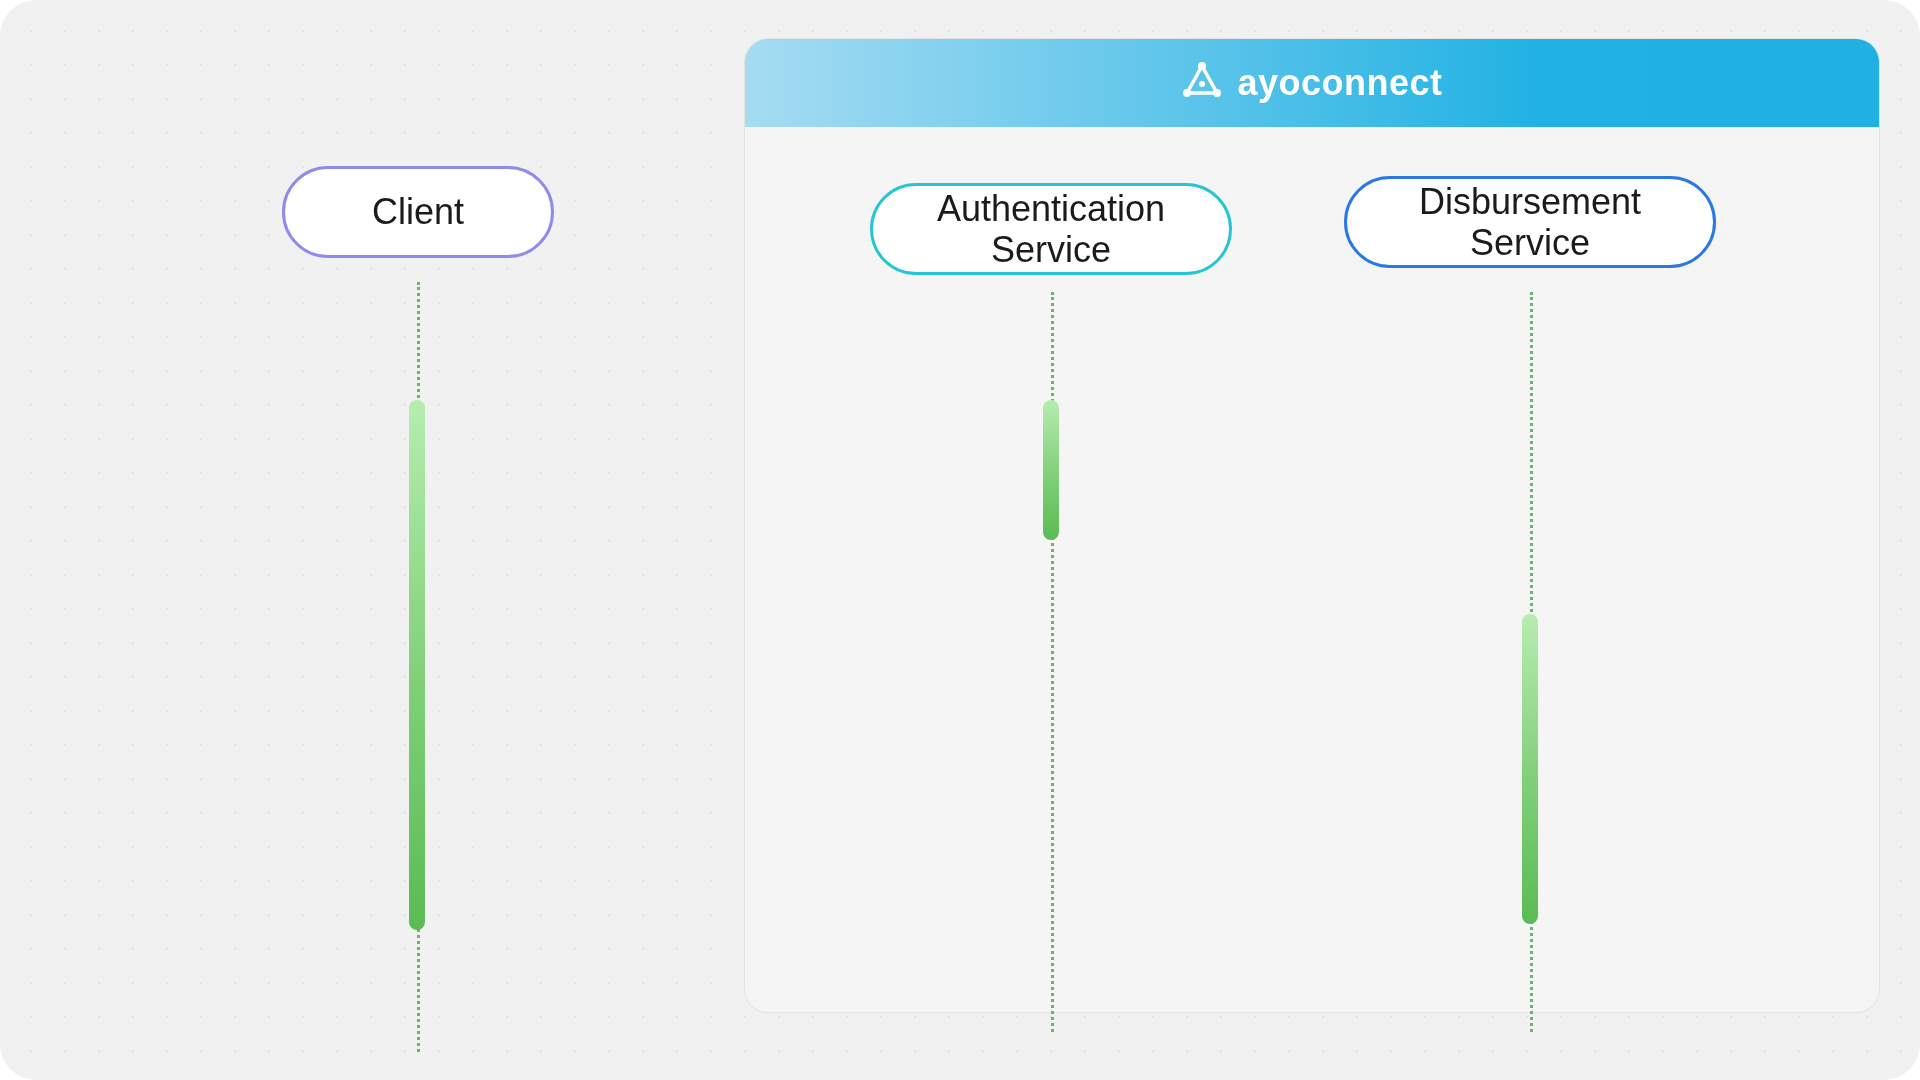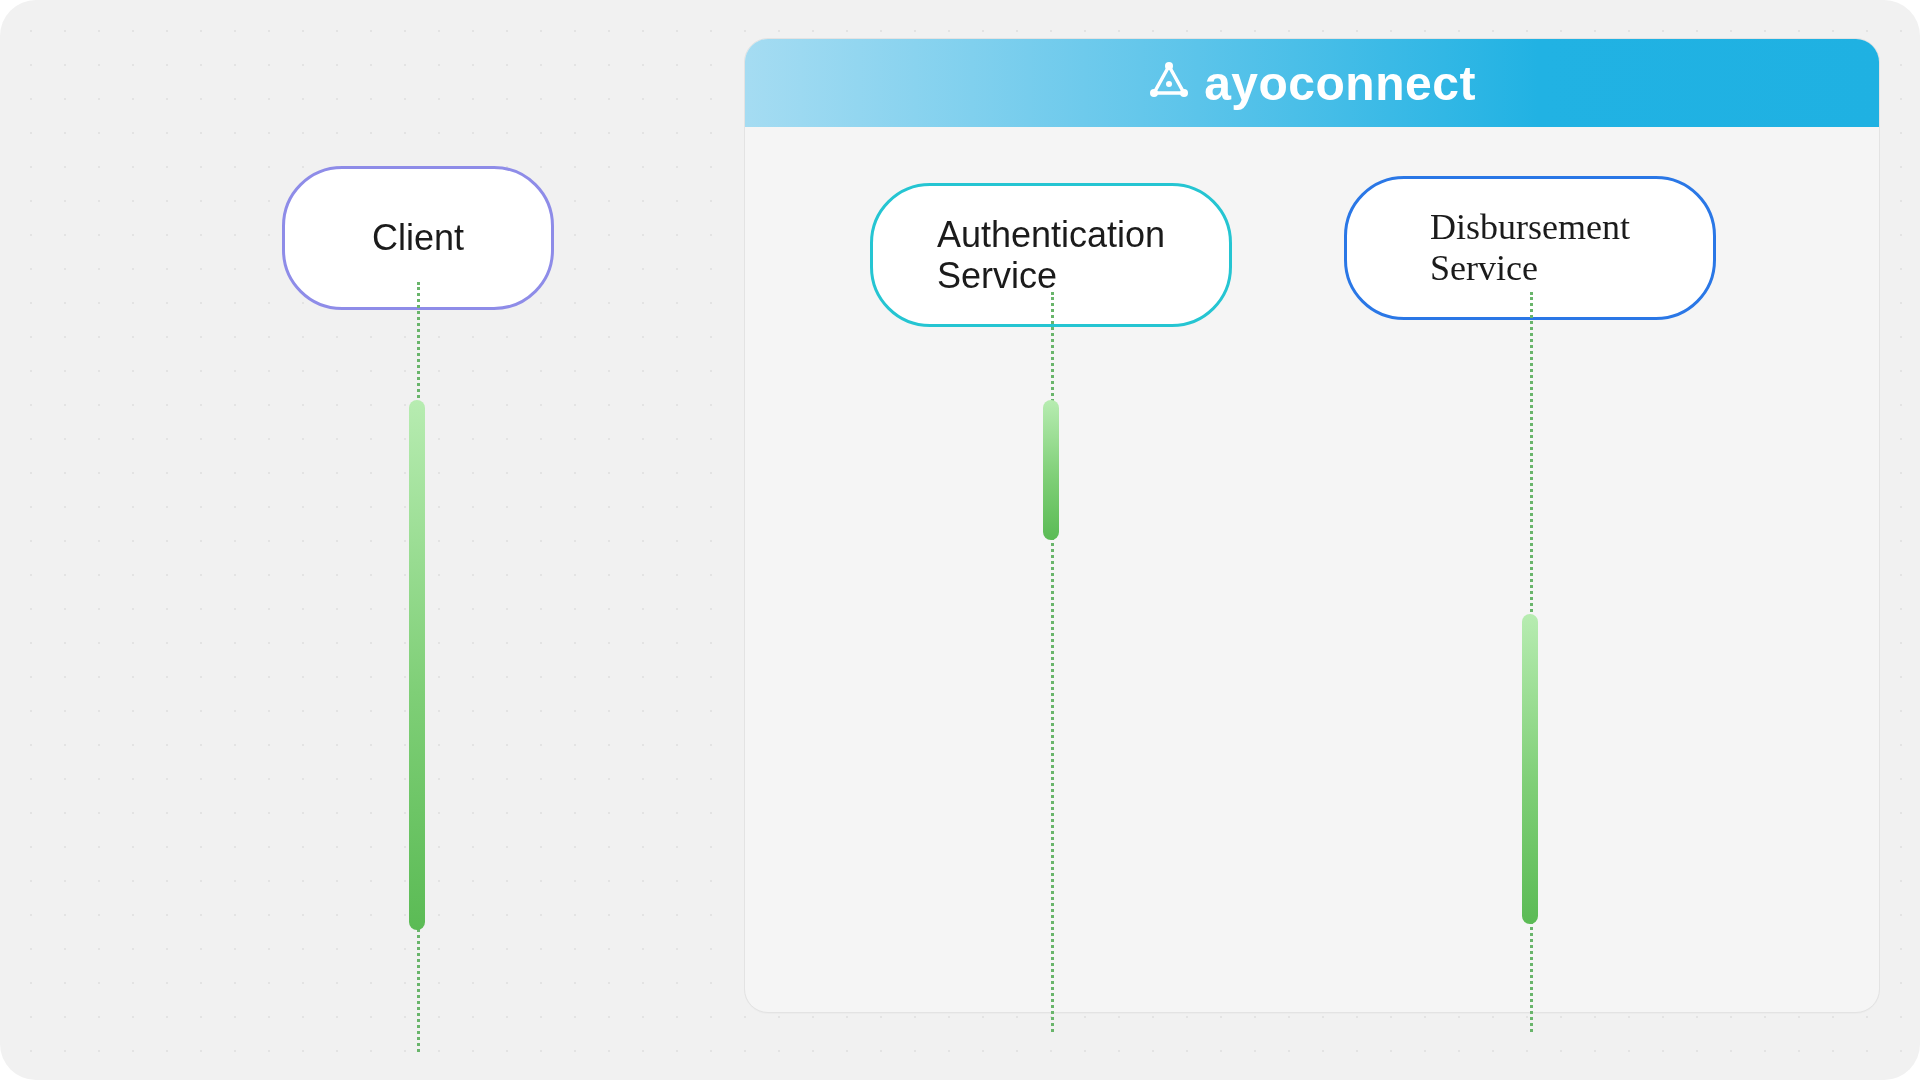--- a/index.html
+++ b/index.html
@@ -27,40 +27,40 @@
     background: #f5f5f5;
     border: 1px solid #e3e3e3;
     border-radius: 24px;
     overflow: hidden;
     box-shadow: 0 1px 0 rgba(0,0,0,.02);
   }
   .ayohdr {
     height: 88px;
     background: linear-gradient(90deg, #a5dcf2 0%, #5bc4ea 40%, #21b2e3 70%, #1fb1e2 100%);
     display: flex; align-items: center; justify-content: center;
-    color: #fff; font-weight: 700; font-size: 48px; letter-spacing: .5px;
+    color: #fff; font-weight: 700; font-size: 36px; letter-spacing: .5px;
   }
   .ayohdr svg { margin-right: 14px; }
 
   .pill {
     position: absolute;
-    height: 144px;
+    height: 92px;
     background: #fff;
     border-radius: 60px;
     display: flex;
     align-items: center; justify-content: center;
-    text-align: left;
+    text-align: center;
     font-size: 36px;
     color: #1b1b1b;
     line-height: 1.15;
     padding: 0 28px;
   }
   .pill.client { left: 282px; top: 166px; width: 272px; border: 3px solid #8e8ce8; }
   .pill.auth   { left: 870px; top: 183px; width: 362px; border: 3px solid #25c5d2; }
-  .pill.disb   { left: 1344px; top: 176px; width: 372px; border: 3px solid #2a77e6; font-family: Liberation Serif, serif; }
+  .pill.disb   { left: 1344px; top: 176px; width: 372px; border: 3px solid #2a77e6; }
 
   .lifeline {
     position: absolute;
     width: 0;
     border-left: 3px dotted #69b56b;
   }
   .ll-client { left: 417px; top: 282px; height: 770px; }
   .ll-auth   { left: 1051px; top: 292px; height: 740px; }
   .ll-disb   { left: 1530px; top: 292px; height: 740px; }
 

